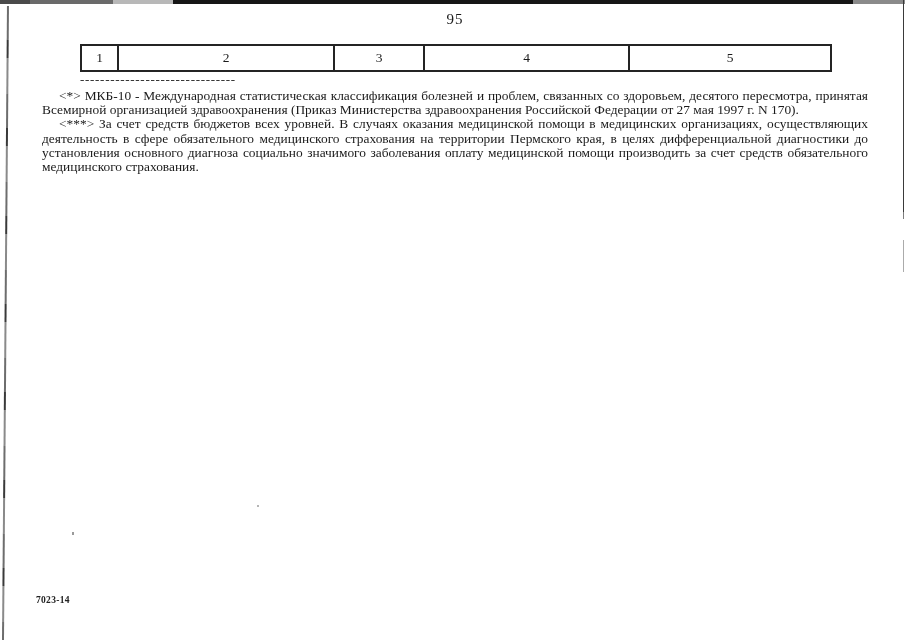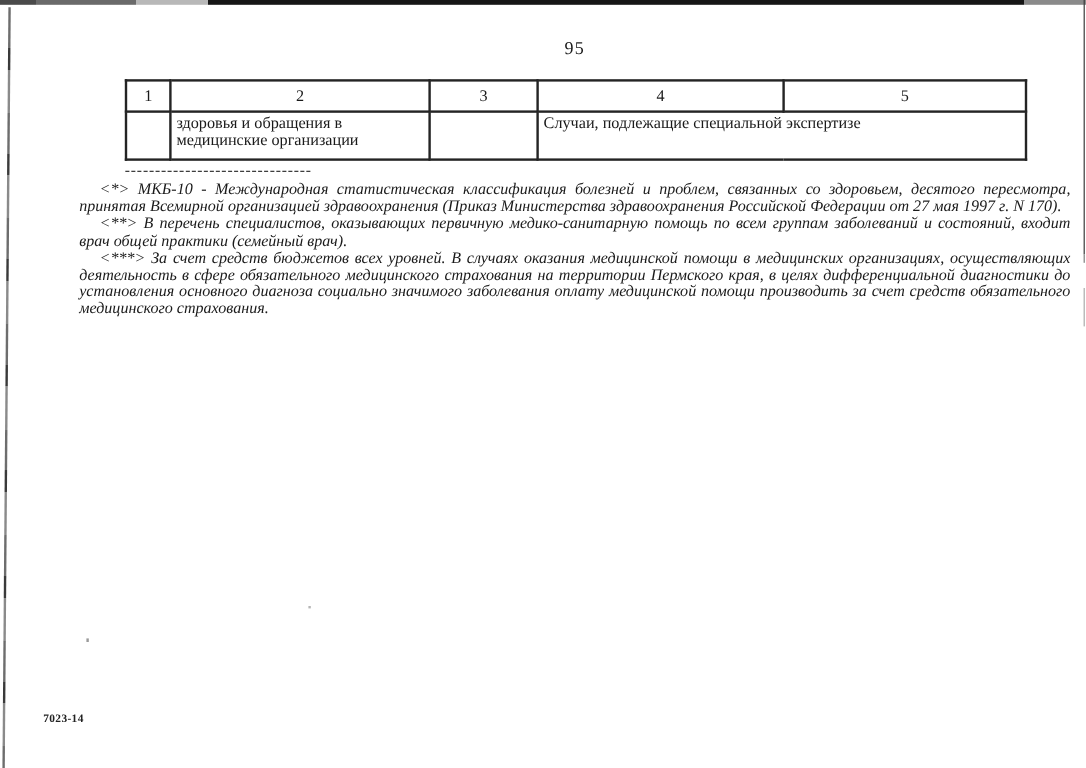--- a/index.html
+++ b/index.html
@@ -29,21 +29,21 @@
     transform: rotate(0.45deg);
     transform-origin: bottom left;
   }
   .scan-right-a { position: absolute; right: 1px; top: 0; width: 1.5px; height: 212px; background: #3a3a3a; }
   .scan-right-b { position: absolute; right: 1px; top: 212px; width: 1.5px; height: 7px; background: #7d7d7d; }
   .scan-right-c { position: absolute; right: 1px; top: 240px; width: 1.5px; height: 32px; background: #ababab; }
   .speck-1 { position: absolute; left: 72px; top: 532px; width: 2px; height: 3px; background: #9a9a9a; }
   .speck-2 { position: absolute; left: 257px; top: 505px; width: 2px; height: 2px; background: #b5b5b5; }
 
   .content {
-    position: absolute; left: 42px; top: 34px; width: 826px; margin-left: 24px;
+    position: absolute; left: 42px; top: 12px; width: 826px;
   }
 
   .page-number {
     text-align: center;
     font-size: 15px;
     line-height: 15px;
     letter-spacing: 1px;
   }
 
   table.doc-table {
@@ -88,21 +88,20 @@
   .footnotes {
     margin-top: 3px;
     width: 826px;
     font-size: 13.4px;
     line-height: 14.2px;
   }
   .footnotes p {
     margin: 0;
     text-indent: 17px;
     text-align: justify;
-    font-style: italic;
   }
 
   .doc-code {
     position: absolute;
     left: 36px;
     top: 595px;
     font-size: 9.5px;
     font-weight: 600;
     letter-spacing: 0.3px;
     color: #222;
@@ -134,36 +133,27 @@
           <col class="c5">
       </colgroup>
       <tbody>
         <tr class="hdr">
           <td>1</td>
           <td>2</td>
           <td>3</td>
           <td>4</td>
           <td>5</td>
         </tr>
-        <tr class="bodyrow">
-          <td></td>
-          <td>
-            <div class="cell-inner-narrow">здоровья и обращения в медицинские организации</div>
-          </td>
-          <td></td>
-          <td colspan="2">Случаи, подлежащие специальной экспертизе</td>
-        </tr>
       </tbody>
     </table>
 
     <div class="footnote-sep">-------------------------------</div>
 
     <div class="footnotes">
       <p>&lt;*&gt; МКБ-10 - Международная статистическая классификация болезней и проблем, связанных со здоровьем, десятого пересмотра, принятая Всемирной организацией здравоохранения (Приказ Министерства здравоохранения Российской Федерации от 27 мая 1997 г. N 170).</p>
-      <p>&lt;**&gt; В перечень специалистов, оказывающих первичную медико-санитарную помощь по всем группам заболеваний и состояний, входит врач общей практики (семейный врач).</p>
       <p>&lt;***&gt; За счет средств бюджетов всех уровней. В случаях оказания медицинской помощи в медицинских организациях, осуществляющих деятельность в сфере обязательного медицинского страхования на территории Пермского края, в целях дифференциальной диагностики до установления основного диагноза социально значимого заболевания оплату медицинской помощи производить за счет средств обязательного медицинского страхования.</p>
     </div>
 
   </div>
 
   <div class="doc-code">7023-14</div>
 
 </div>
 
 </body></html>

